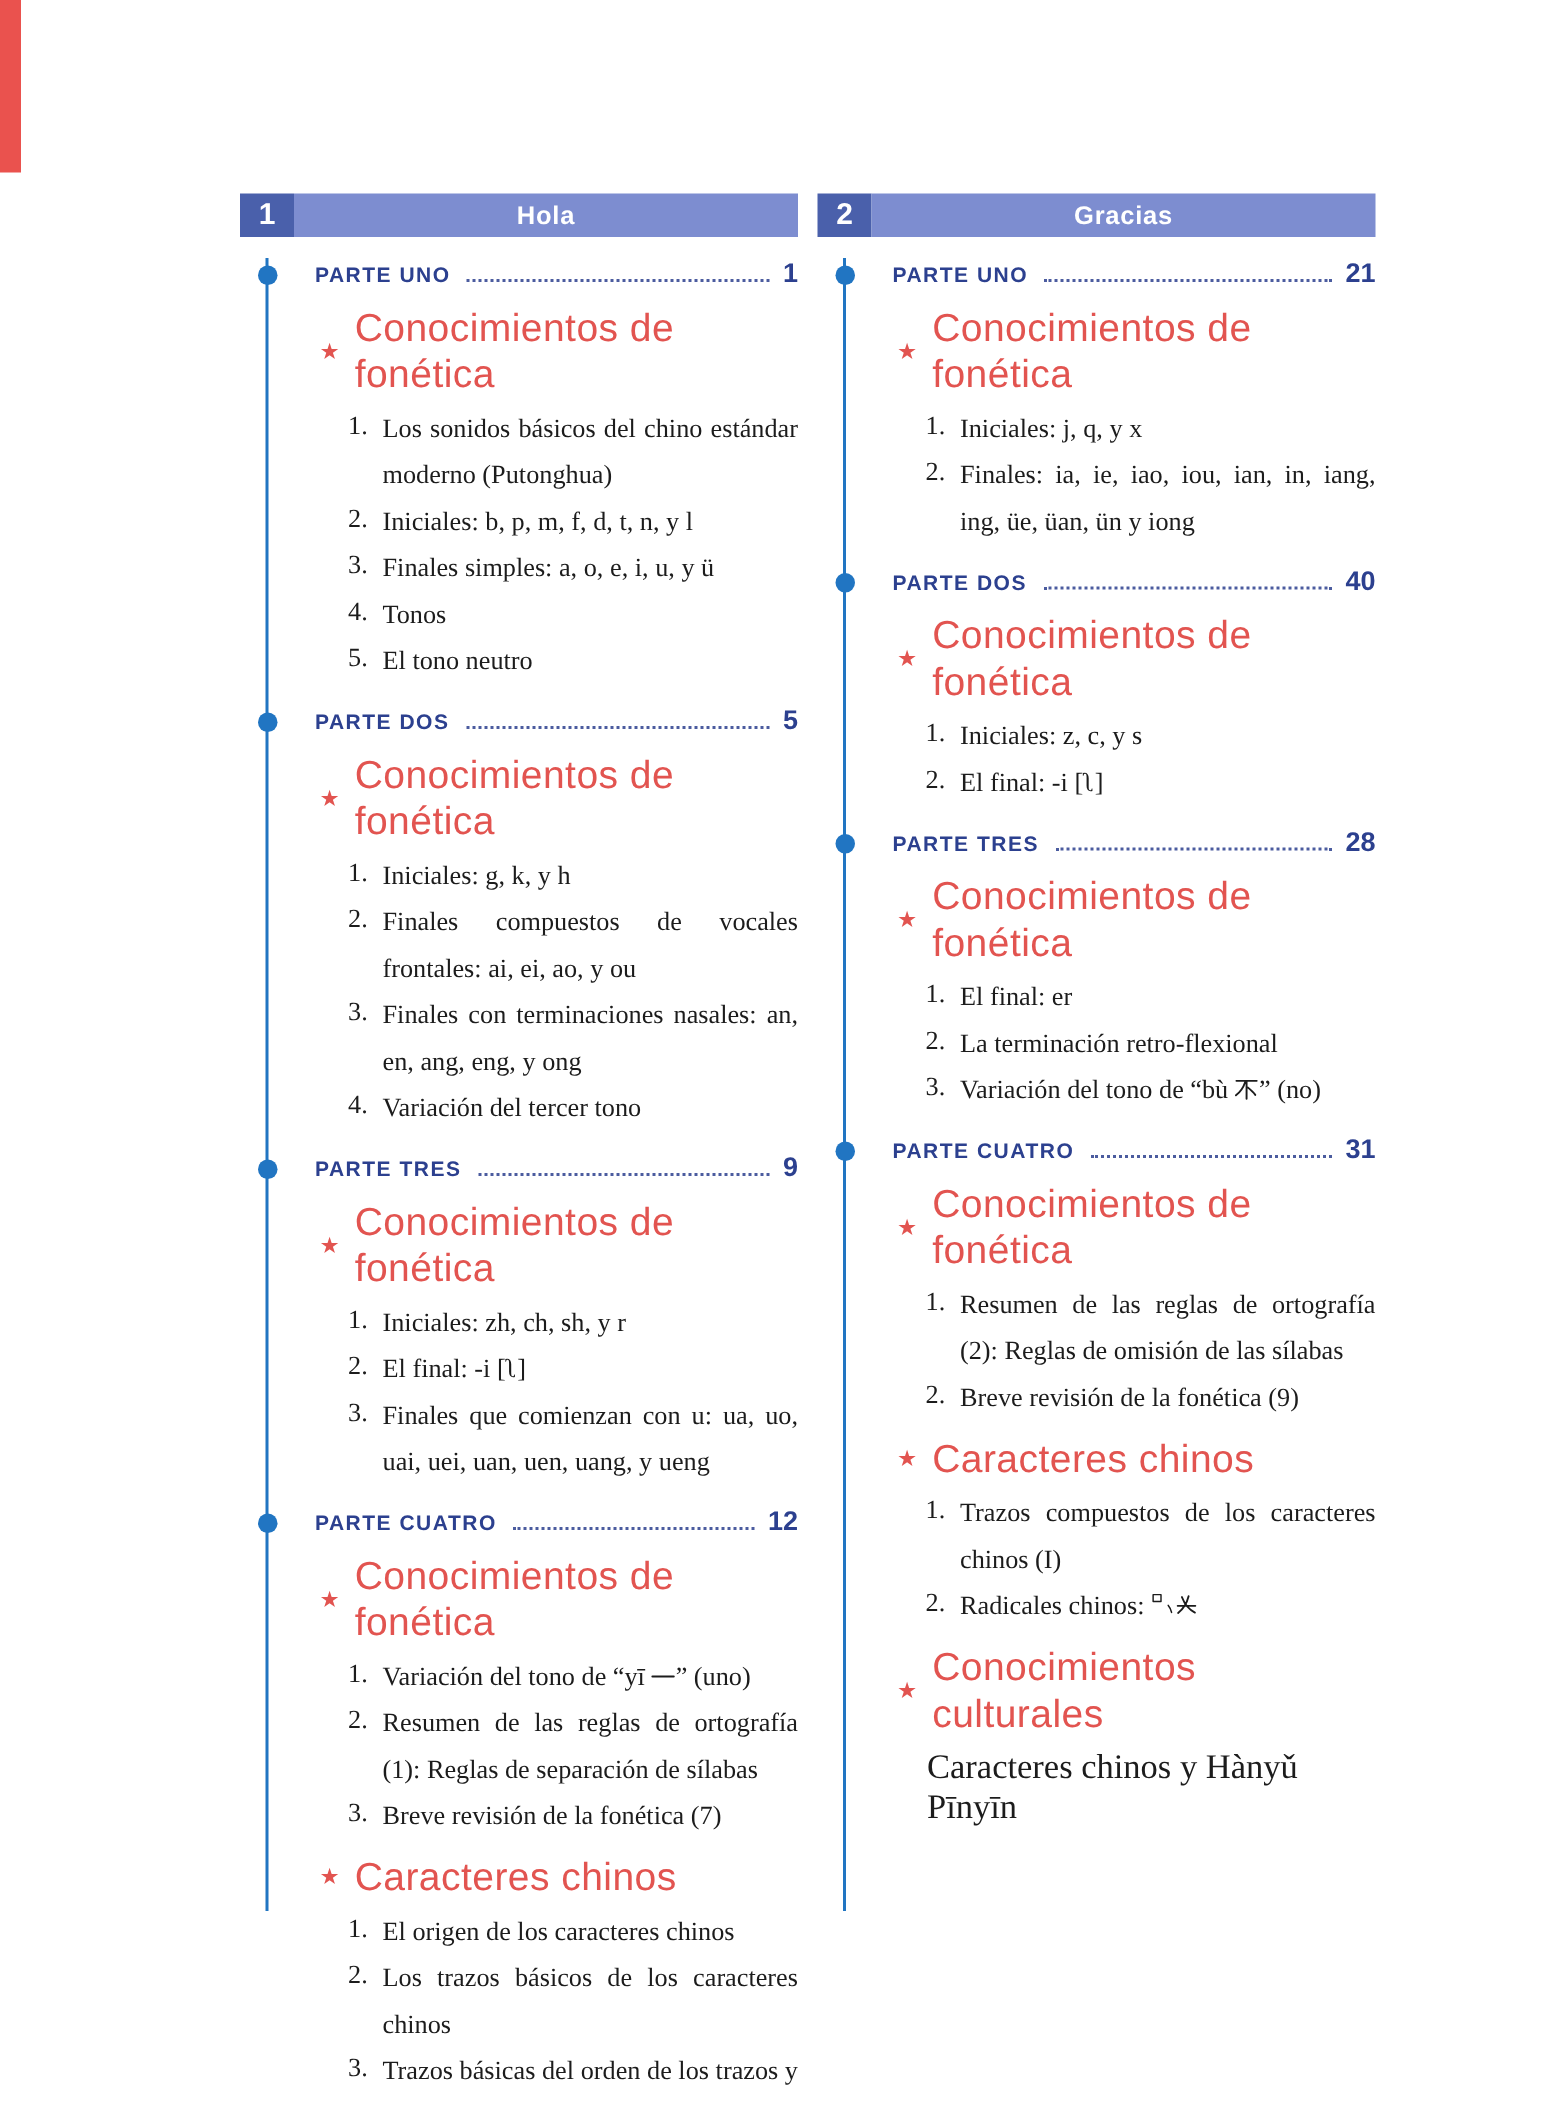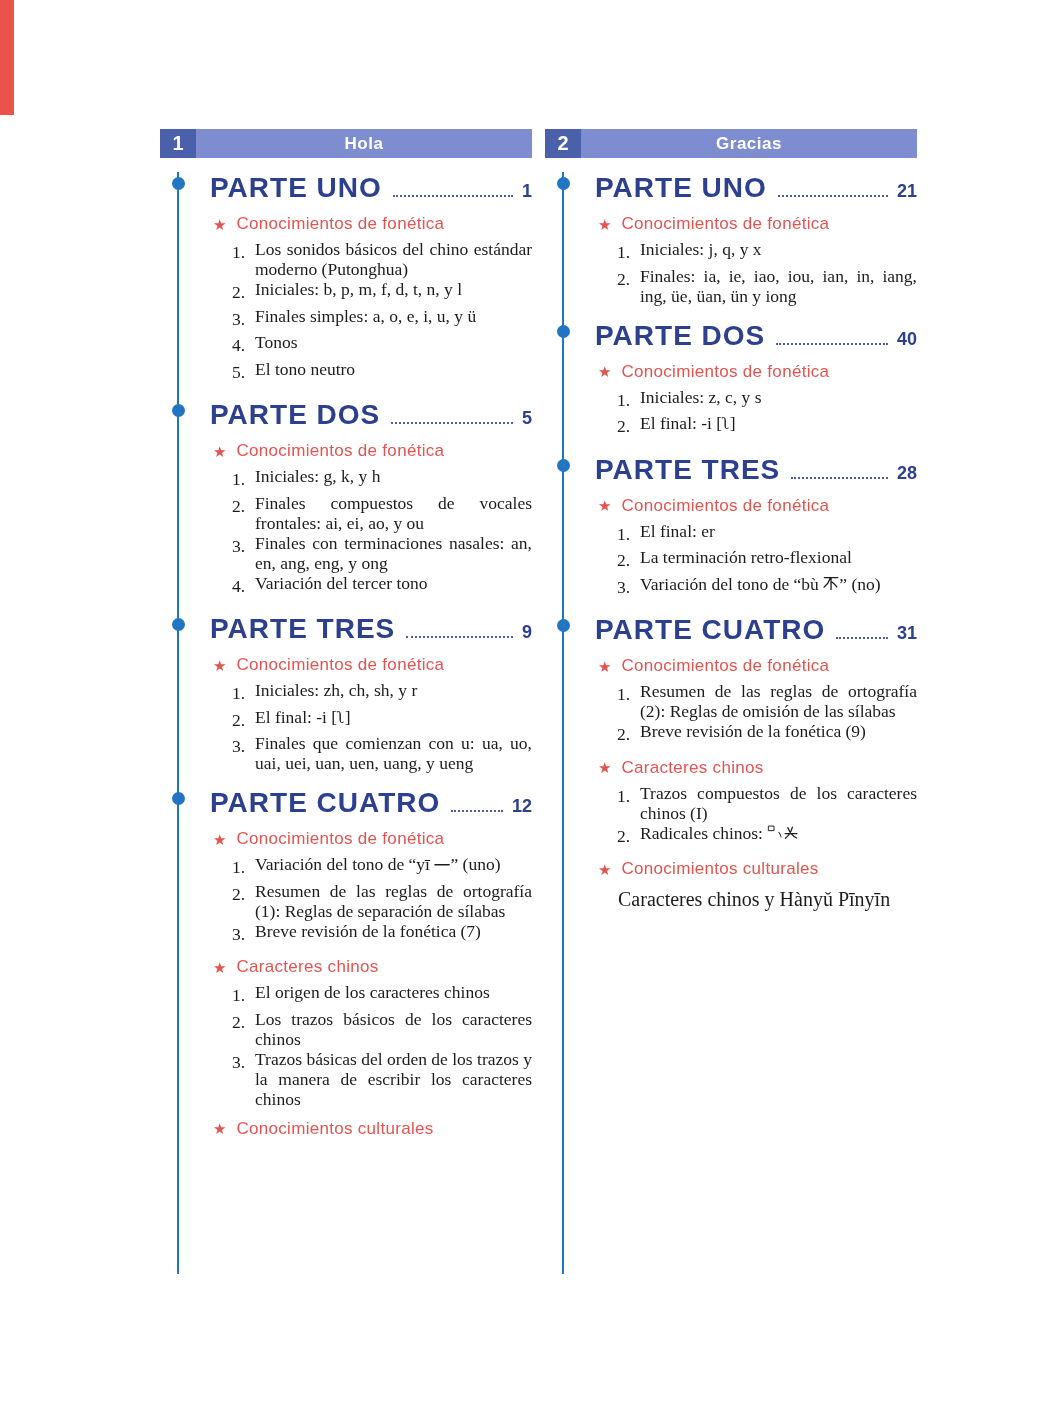--- a/index.html
+++ b/index.html
@@ -12,32 +12,32 @@
   .badge{width:36px;flex:none;background:var(--badge);color:#fff;font-weight:bold;
          font-size:20px;display:flex;align-items:center;justify-content:center;}
   .bar{flex:1;background:var(--bar);color:#fff;font-weight:bold;font-size:17px;
        display:flex;align-items:center;justify-content:center;letter-spacing:.5px;}
   .col-body{position:relative;padding-left:50px;min-height:1112px;}
   .rail{position:absolute;left:17px;top:0;width:2px;height:1102px;background:var(--line);}
   .part{position:relative;margin-top:14px;}
   .dot{position:absolute;left:-38px;top:5px;width:13px;height:13px;border-radius:50%;
        background:var(--line);}
   .part-head{display:flex;align-items:baseline;color:var(--navy);}
-  .plabel{font-size:28px;font-weight:bold;letter-spacing:1px;white-space:nowrap;}
+  .plabel{font-size:14px;font-weight:bold;letter-spacing:1px;white-space:nowrap;}
   .leader{flex:1;border-bottom:2px dotted var(--navy);margin:0 9px 5px 11px;opacity:.85;}
   .pageno{font-size:18px;font-weight:bold;}
   .sec-head{display:flex;align-items:center;gap:10px;color:var(--red);margin:10px 0 5px 3px;}
   .star{font-size:15px;line-height:1;}
-  .sec-label{font-size:17px;letter-spacing:.3px;}
+  .sec-label{font-size:26px;letter-spacing:.3px;}
   .items{margin-left:22px;font-family:"Liberation Serif",serif;font-size:17.5px;
          color:var(--text);}
   .item{display:flex;}
   .num{flex:none;width:23px;line-height:26.5px;}
-  .txt{flex:1;text-align:justify;line-height:20px;}
-  .plain{margin:7px 0 0 23px;font-family:"Liberation Serif",serif;font-size:20px;
+  .txt{flex:1;text-align:justify;line-height:31px;}
+  .plain{margin:7px 0 0 23px;font-family:"Liberation Serif",serif;font-size:23px;
          color:var(--text);line-height:26.5px;}
   .hz{display:inline-block;width:.92em;height:.92em;vertical-align:-.1em;}
   .hz svg{width:100%;height:100%;display:block;}
   .hz-kou{width:.5em;height:.5em;vertical-align:.35em;}
   .hz-nv{width:.8em;height:.8em;vertical-align:-.08em;}
   .hz-dun{width:.45em;height:.45em;vertical-align:-.04em;}
 </style>
 </head>
 <body>
 

